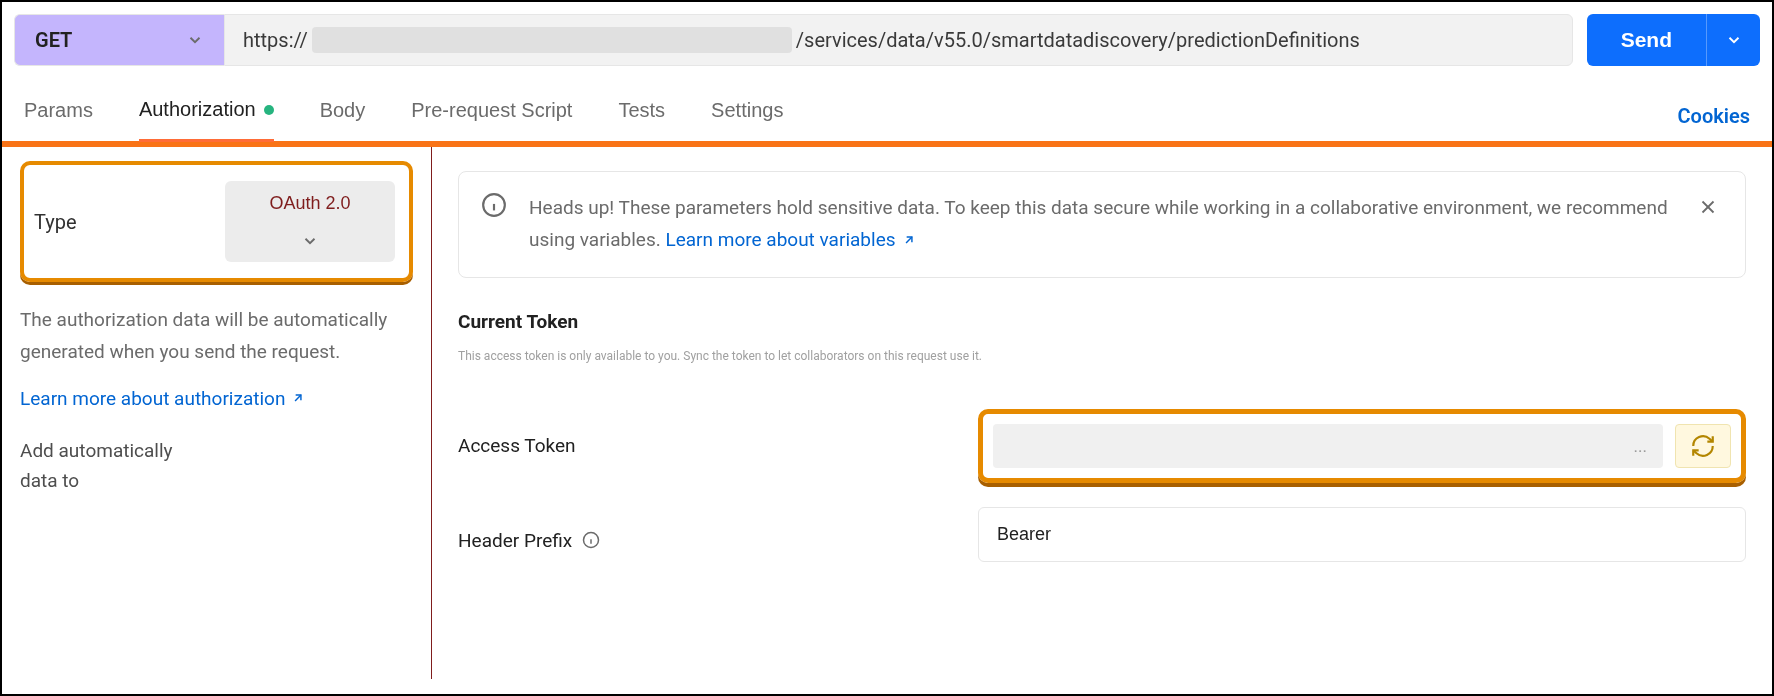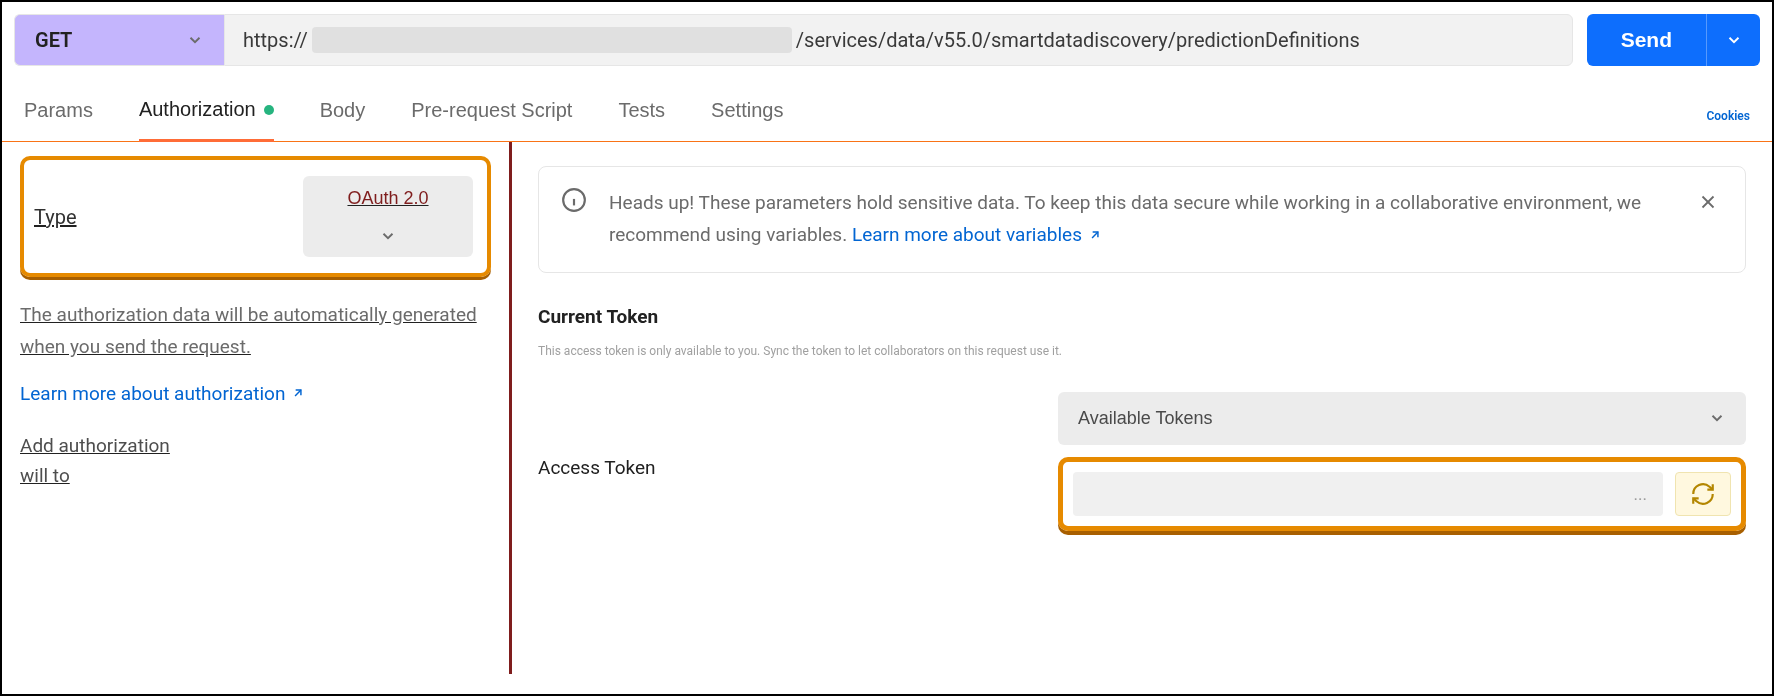--- a/index.html
+++ b/index.html
@@ -76,21 +76,21 @@
     border-radius: 0 6px 6px 0;
     width: 54px;
     display:flex;align-items:center;justify-content:center;
     cursor: pointer;
   }
   .tabs {
     display: flex;
     align-items: center;
     padding: 24px 22px 0 22px;
     gap: 46px;
-    border-bottom: 1px solid #f97316;
+    border-bottom: 6px solid #f97316;
     position: relative;
   }
   .tab {
     background: none;
     border: none;
     font-size: 20px;
     color: #6b6b6b;
     padding: 8px 0 18px 0;
     cursor: pointer;
     display: flex;
@@ -105,33 +105,32 @@
   }
   .status-dot {
     width: 10px; height: 10px; border-radius: 50%;
     background: #26b47f; display: inline-block;
   }
   .count-green { color: #26b47f; }
   .cookies-link {
     margin-left: auto;
     color: #0265d2;
     font-weight: 600;
-    font-size: 12px;
+    font-size: 20px;
     cursor: pointer;
   }
 
   .main {
     display: flex;
     height: calc(100% - 160px);
   }
   .left-panel {
-    width: 510px;
-    border-right: 3px solid #7f1d1d;
+    width: 430px;
+    border-right: 1px solid #7f1d1d;
     padding: 14px 18px 0 18px;
-    text-decoration: underline;
   }
   .right-panel {
     flex: 1;
     padding: 24px 26px 0 26px;
   }
   .type-row {
     display: flex;
     align-items: center;
     justify-content: space-between;
     border: 4px solid #e68a00;
@@ -314,21 +313,21 @@
     </div>
     <p class="desc-text">The authorization data will be automatically generated when you send the request.</p>
     <span class="link">
       <span>Learn more about authorization</span>
       <svg width="14" height="14" viewBox="0 0 24 24" fill="none" stroke="#0265d2" stroke-width="2.5">
           <path d="M7 17L17 7"></path>
           <path d="M8 7h9v9"></path>
         </svg>
     </span>
     <div class="add-auth-row">
-      <div class="add-auth-label">Add authorization will to</div>
+      <div class="add-auth-label">Add automatically data to</div>
     </div>
   </div>
 
   <div class="right-panel">
     <div class="alert-box">
       <svg width="26" height="26" viewBox="0 0 24 24" fill="none" stroke="#6b6b6b" stroke-width="2">
           <circle cx="12" cy="12" r="10"></circle>
           <line x1="12" y1="8" x2="12" y2="8.01"></line>
           <line x1="12" y1="11" x2="12" y2="17"></line>
         </svg>
@@ -349,37 +348,44 @@
           </svg>
       </button>
     </div>
 
     <div class="section-title">Current Token</div>
     <div class="section-desc">This access token is only available to you. Sync the token to let collaborators on this request use it.</div>
 
     <div class="kv-row">
       <div class="kv-label">Access Token</div>
       <div class="kv-right">
-        <button class="select-wide">
-          <span>Available Tokens</span>
-          <svg class="chev" viewBox="0 0 24 24" fill="none" stroke="#6b6b6b" stroke-width="2.5">
-              <polyline points="6 9 12 15 18 9"></polyline>
-            </svg>
-        </button>
         <div class="token-box">
           <div class="token-value">
             <span>...</span>
           </div>
           <button class="sync-btn">
             <svg width="26" height="26" viewBox="0 0 24 24" fill="none" stroke="#b38600" stroke-width="2">
                 <path d="M3 12a9 9 0 0 1 15-6.7L21 8"></path>
                 <path d="M21 3v5h-5"></path>
                 <path d="M21 12a9 9 0 0 1-15 6.7L3 16"></path>
                 <path d="M3 21v-5h5"></path>
               </svg>
           </button>
         </div>
       </div>
     </div>
 
+    <div class="kv-row">
+      <div class="kv-label">
+        <span>Header Prefix</span>
+        <svg width="18" height="18" viewBox="0 0 24 24" fill="none" stroke="#6b6b6b" stroke-width="2">
+            <circle cx="12" cy="12" r="10"></circle>
+            <line x1="12" y1="8" x2="12" y2="8.01"></line>
+            <line x1="12" y1="11" x2="12" y2="17"></line>
+          </svg>
+      </div>
+      <div class="kv-right">
+        <input class="input-wide" value="Bearer" style="">
+      </div>
+    </div>
 
   </div>
 </div>
 
 </body></html>

